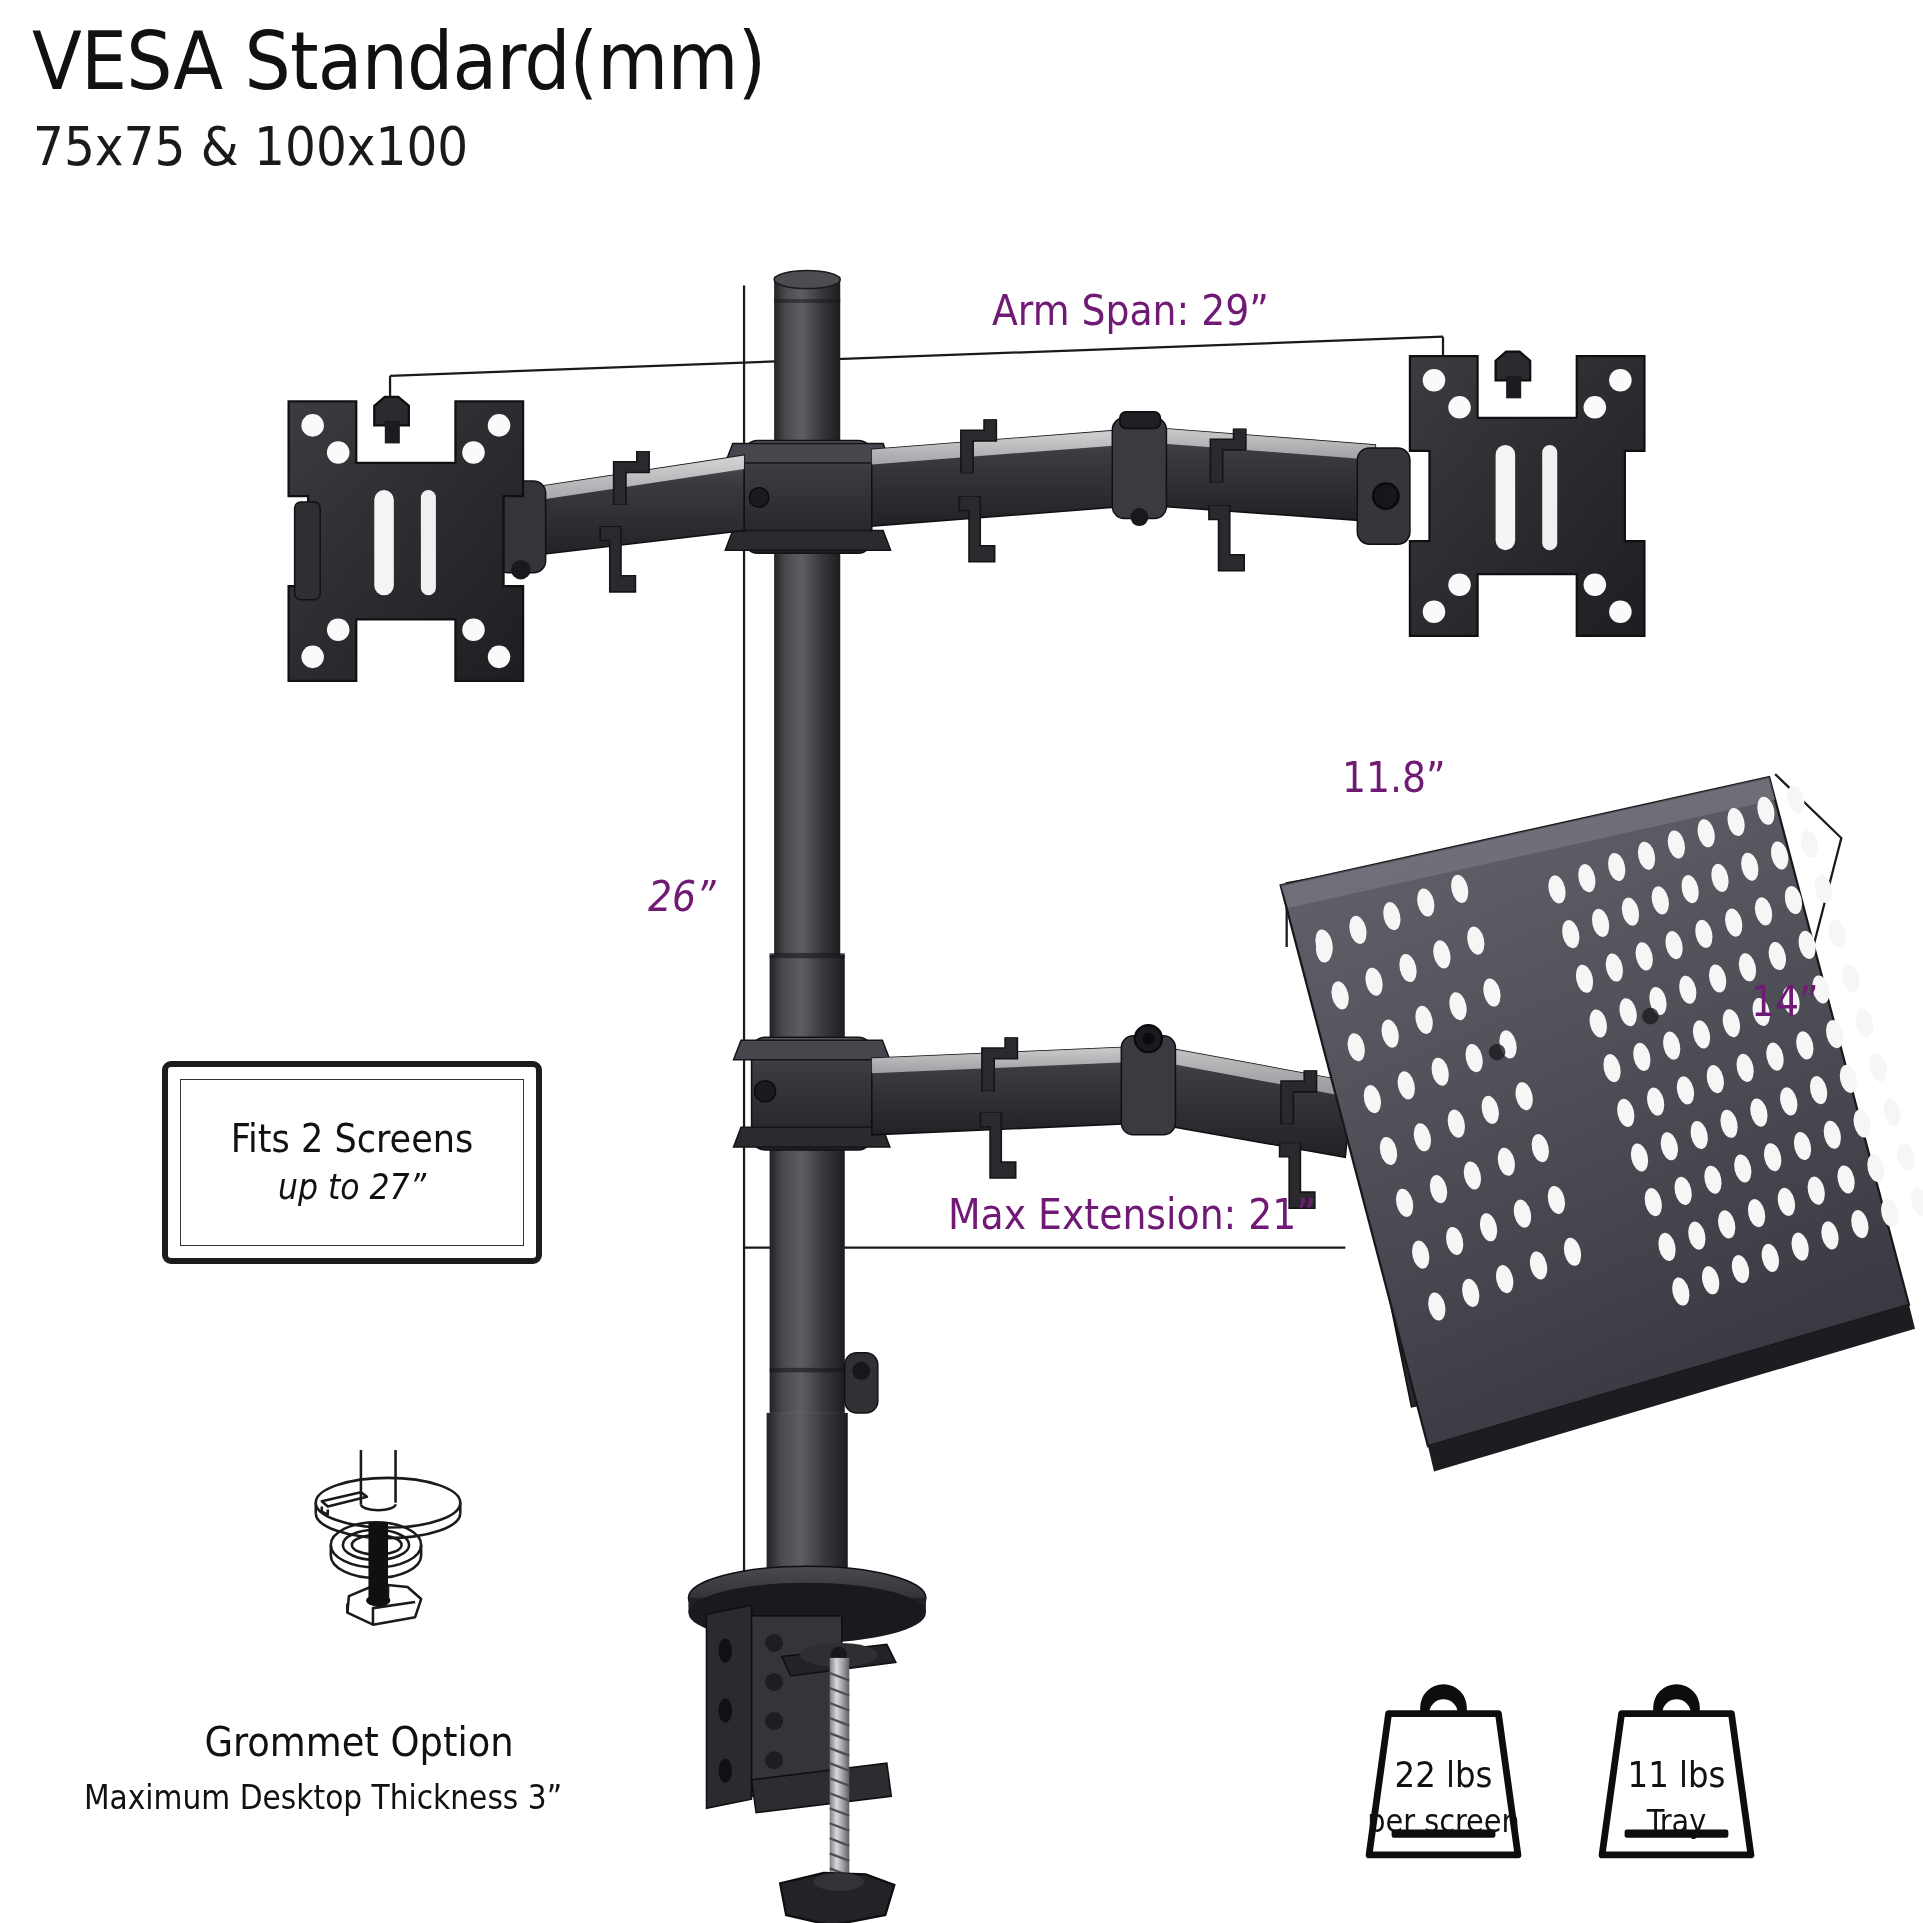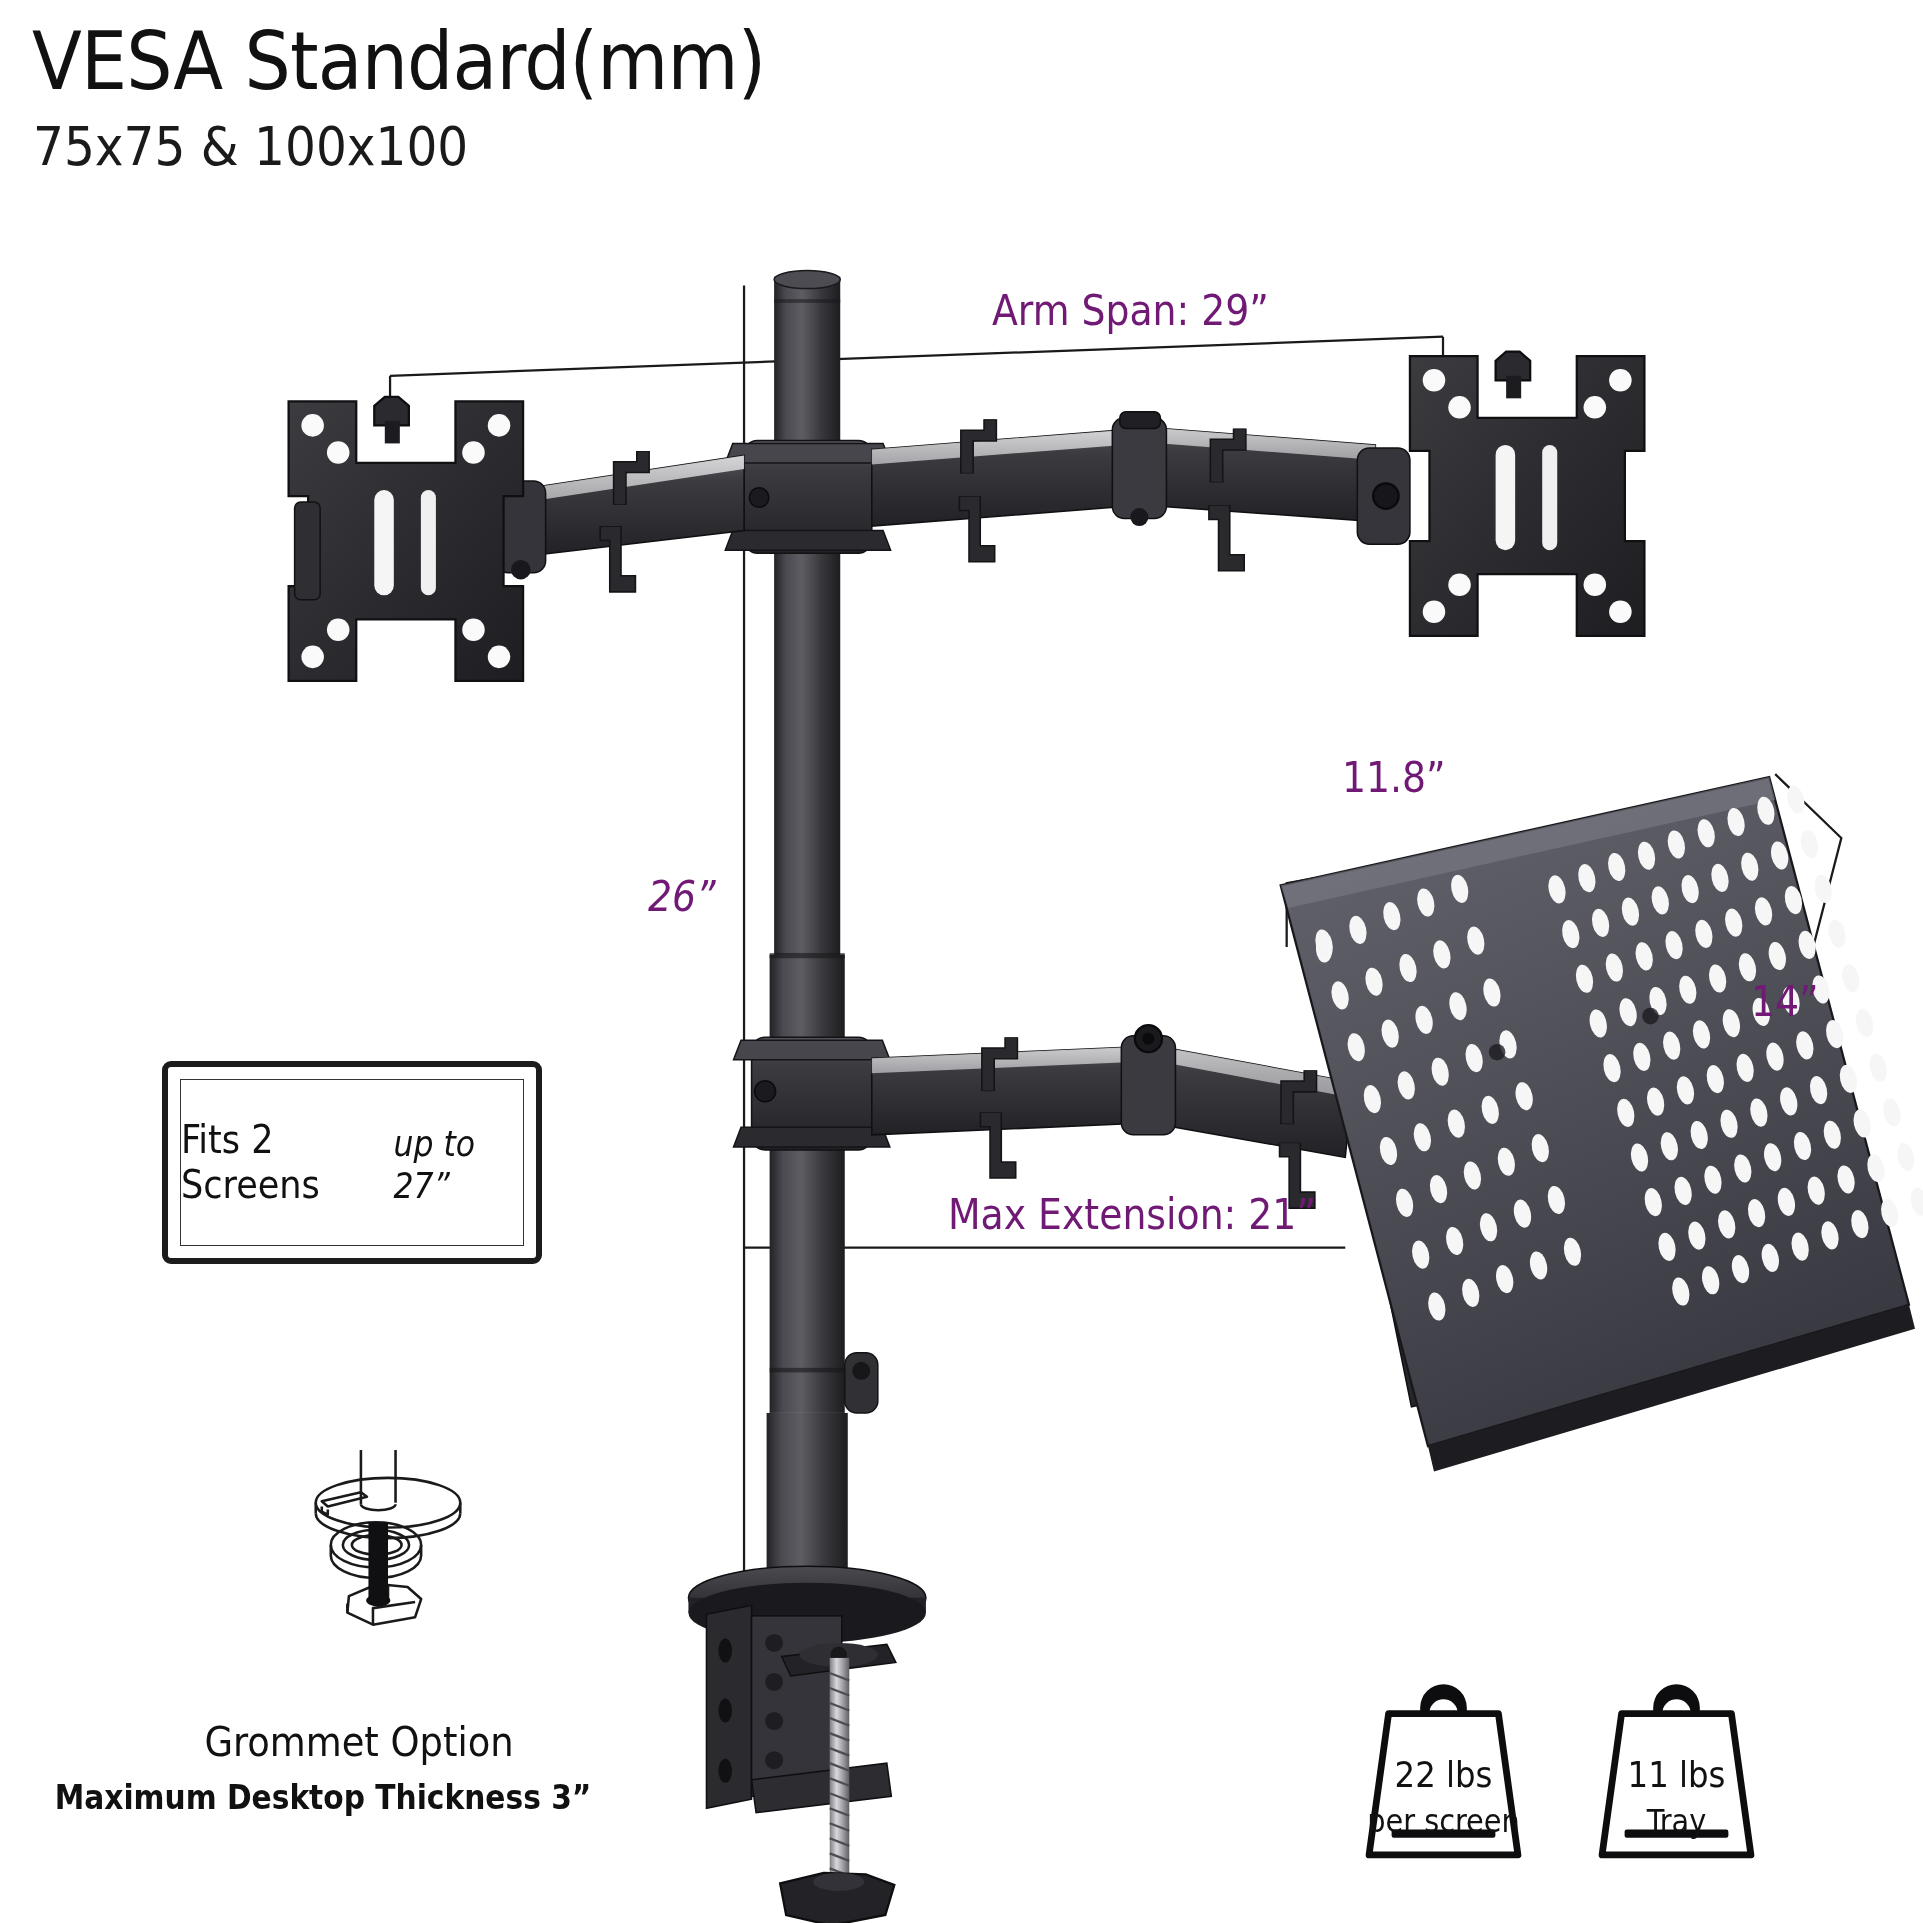--- a/index.html
+++ b/index.html
@@ -14,30 +14,30 @@
 
   .dimlabel{position:absolute;font-size:42px;font-weight:300;white-space:nowrap;color:#701a75;}
   .dimlabel.semi{font-weight:400;}
 
   
   #fitsbox{position:absolute;left:162px;top:1061px;width:380px;height:203px;
            border:6.8px solid #1c1c1c;border-radius:9px;background:#fff;
            box-sizing:border-box;}
   #fitsbox-inner{position:absolute;left:12px;top:12px;right:12px;bottom:12px;
                  border:1.5px solid #333;box-sizing:border-box;
-                 display:flex;flex-direction:row;align-items:center;
+                 display:flex;flex-direction:column;align-items:center;
                  justify-content:center;}
   #fits-l1{font-size:39px;font-weight:400;line-height:1.15;color:#111;}
   #fits-l2{font-size:35px;font-weight:300;line-height:1.2;color:#111;margin-top:4.5px;font-style:italic;}
 
   
   #grommet-title{position:absolute;left:0;top:1718px;width:646px;text-align:center;
                  font-size:41px;font-weight:400;color:#111;padding-left:36px;}
   #grommet-sub{position:absolute;left:0;top:1778px;width:646px;text-align:center;
-               font-size:33px;font-weight:700;color:#111;white-space:nowrap;}
+               font-size:33px;font-weight:400;color:#111;white-space:nowrap;}
 
   
   .weight{position:absolute;width:173px;height:188px;}
   .weight .wtxt{position:absolute;left:0;width:100%;text-align:center;color:#111;}
   .wline1{top:72px;font-size:36px;font-weight:400;}
   .wline2{top:120px;font-size:32px;font-weight:300;}
 
   svg{display:block;}
   .full{position:absolute;left:0;top:0;width:1924px;height:1924px;pointer-events:none;}
 </style>

